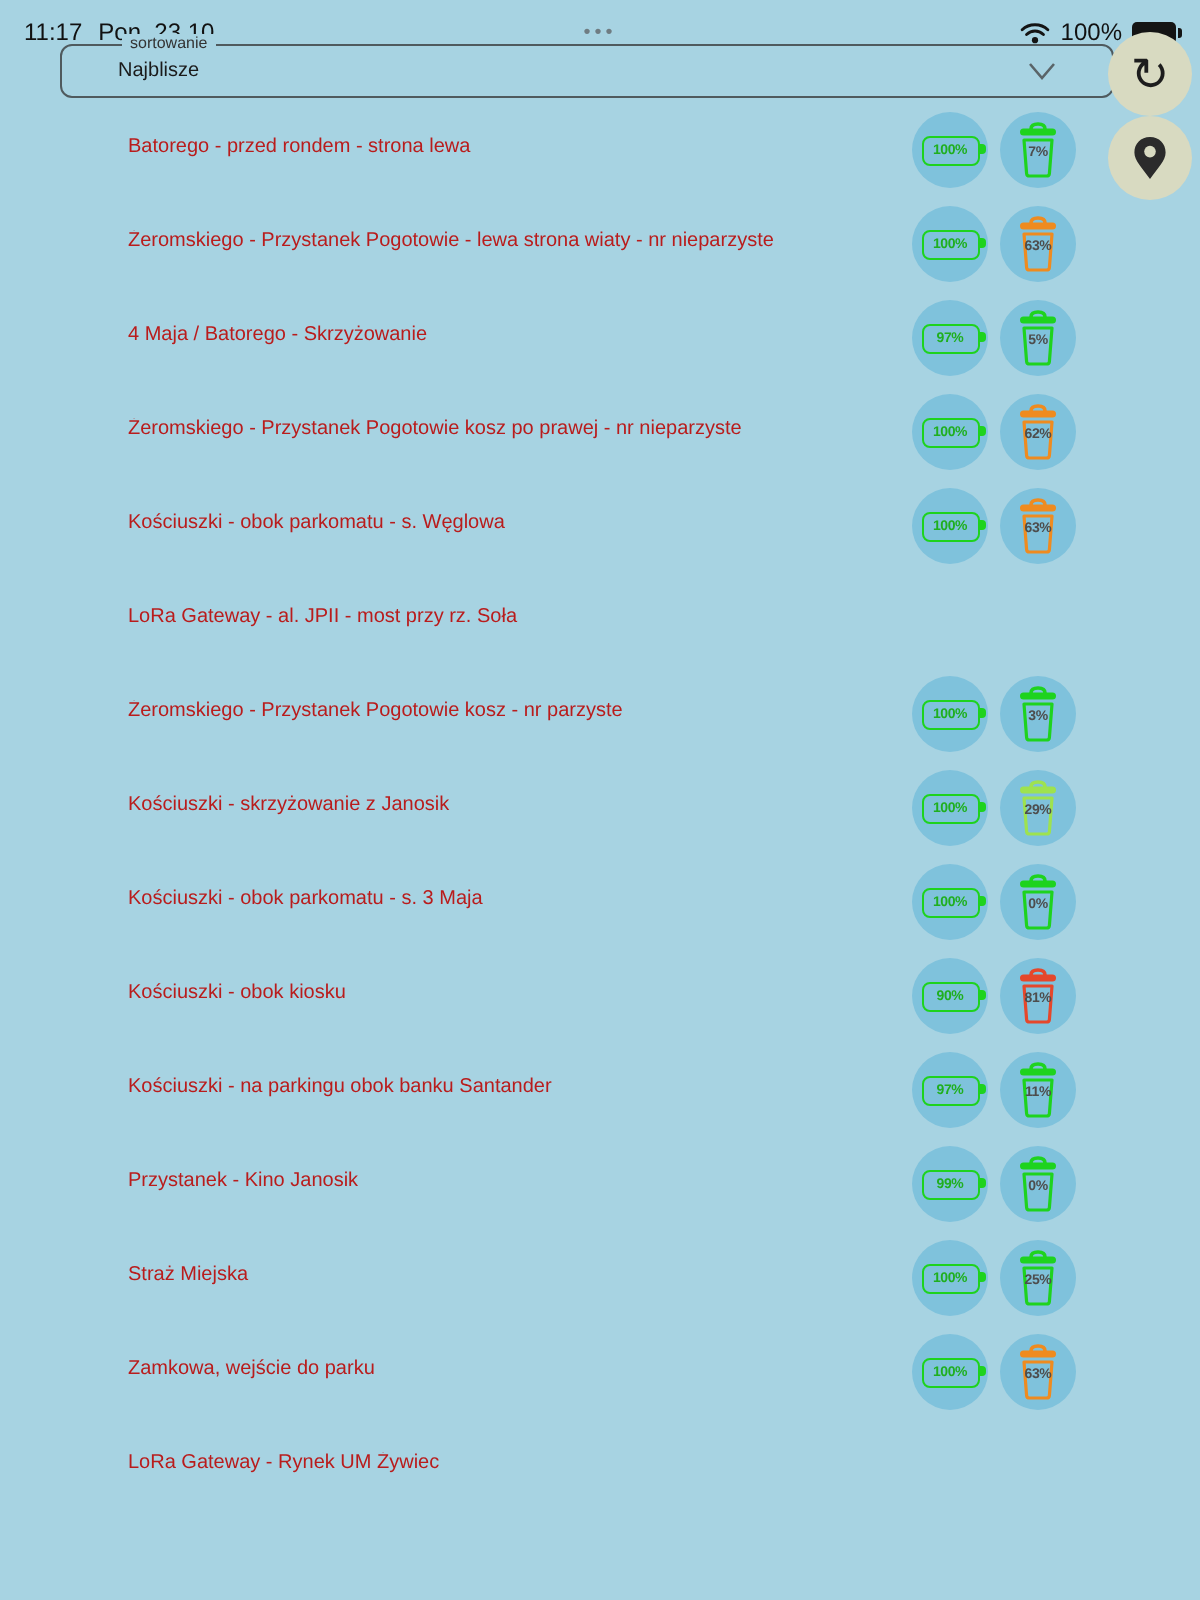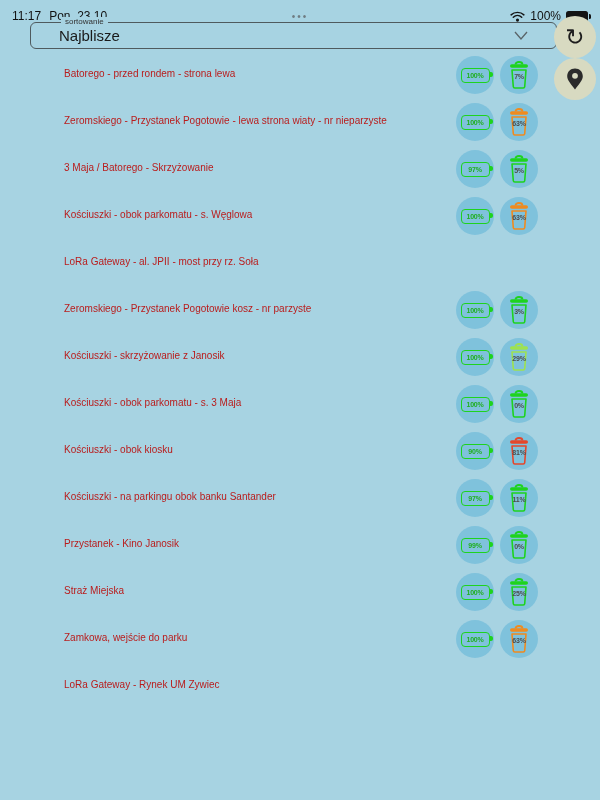--- a/index.html
+++ b/index.html
@@ -32,21 +32,21 @@
   .sort-field{
     position:absolute;left:30px;top:22px;width:527px;height:27px;
     border:1px solid #4f5a5e;border-radius:6px;box-sizing:border-box;
     display:flex;align-items:center;padding:0 28px;
     cursor:pointer;
   }
   .sort-label{
     position:absolute;top:-6px;left:30px;
     font-size:8px;color:#333;background:#a7d3e2;padding:0 4px;line-height:10px;
   }
-  .sort-value{font-size:15px;color:#1a1a1a;}
+  .sort-value{font-size:10px;color:#1a1a1a;}
   .chevron{margin-left:auto;width:14px;height:9px;display:block;}
   
   .fab{
     position:absolute;width:42px;height:42px;border-radius:50%;
     background:#d8dac1;display:flex;align-items:center;justify-content:center;
     border:none;cursor:pointer;padding:0;
   }
   .fab-refresh{left:554px;top:16px;font-size:23px;color:#1d1d1d;line-height:1;}
   .fab-pin{left:554px;top:58px;}
   .pin-svg{width:24px;height:24px;display:block;}
@@ -164,40 +164,60 @@
             <rect x="2" y="3.2" width="18" height="3.6" rx="1.8" fill="currentColor"></rect>
             <path d="M4 9 L5.3 25.8 Q5.4 27 6.8 27 L15.2 27 Q16.6 27 16.7 25.8 L18 9 Z" fill="none" stroke="currentColor" stroke-width="1.6" stroke-linejoin="round"></path>
           </svg>
           <span class="bin-text">63%</span>
         </div>
       </div>
     </div>
   </div>
 
   <div class="row">
-    <div class="row-label">3 Maja / Batorego - Skrzyżowanie</div>
+    <div class="row-label">4 Maja / Batorego - Skrzyżowanie</div>
     <div class="badges">
       <div class="badge">
         <div class="battery-icon">
           <span class="battery-text">97%</span>
         </div>
       </div>
       <div class="badge">
         <div class="bin-icon" data-color="green">
           <svg class="bin-svg" viewBox="0 0 22 28">
             <path d="M7.5 3.5 Q7.5 1 11 1 Q14.5 1 14.5 3.5" fill="none" stroke="currentColor" stroke-width="1.8"></path>
             <rect x="2" y="3.2" width="18" height="3.6" rx="1.8" fill="currentColor"></rect>
             <path d="M4 9 L5.3 25.8 Q5.4 27 6.8 27 L15.2 27 Q16.6 27 16.7 25.8 L18 9 Z" fill="none" stroke="currentColor" stroke-width="1.6" stroke-linejoin="round"></path>
           </svg>
           <span class="bin-text">5%</span>
         </div>
       </div>
     </div>
   </div>
 
+  <div class="row">
+    <div class="row-label">Żeromskiego - Przystanek Pogotowie kosz po prawej - nr nieparzyste</div>
+    <div class="badges">
+      <div class="badge">
+        <div class="battery-icon">
+          <span class="battery-text">100%</span>
+        </div>
+      </div>
+      <div class="badge">
+        <div class="bin-icon" data-color="orange">
+          <svg class="bin-svg" viewBox="0 0 22 28">
+            <path d="M7.5 3.5 Q7.5 1 11 1 Q14.5 1 14.5 3.5" fill="none" stroke="currentColor" stroke-width="1.8"></path>
+            <rect x="2" y="3.2" width="18" height="3.6" rx="1.8" fill="currentColor"></rect>
+            <path d="M4 9 L5.3 25.8 Q5.4 27 6.8 27 L15.2 27 Q16.6 27 16.7 25.8 L18 9 Z" fill="none" stroke="currentColor" stroke-width="1.6" stroke-linejoin="round"></path>
+          </svg>
+          <span class="bin-text">62%</span>
+        </div>
+      </div>
+    </div>
+  </div>
 
   <div class="row">
     <div class="row-label">Kościuszki - obok parkomatu - s. Węglowa</div>
     <div class="badges">
       <div class="badge">
         <div class="battery-icon">
           <span class="battery-text">100%</span>
         </div>
       </div>
       <div class="badge">

